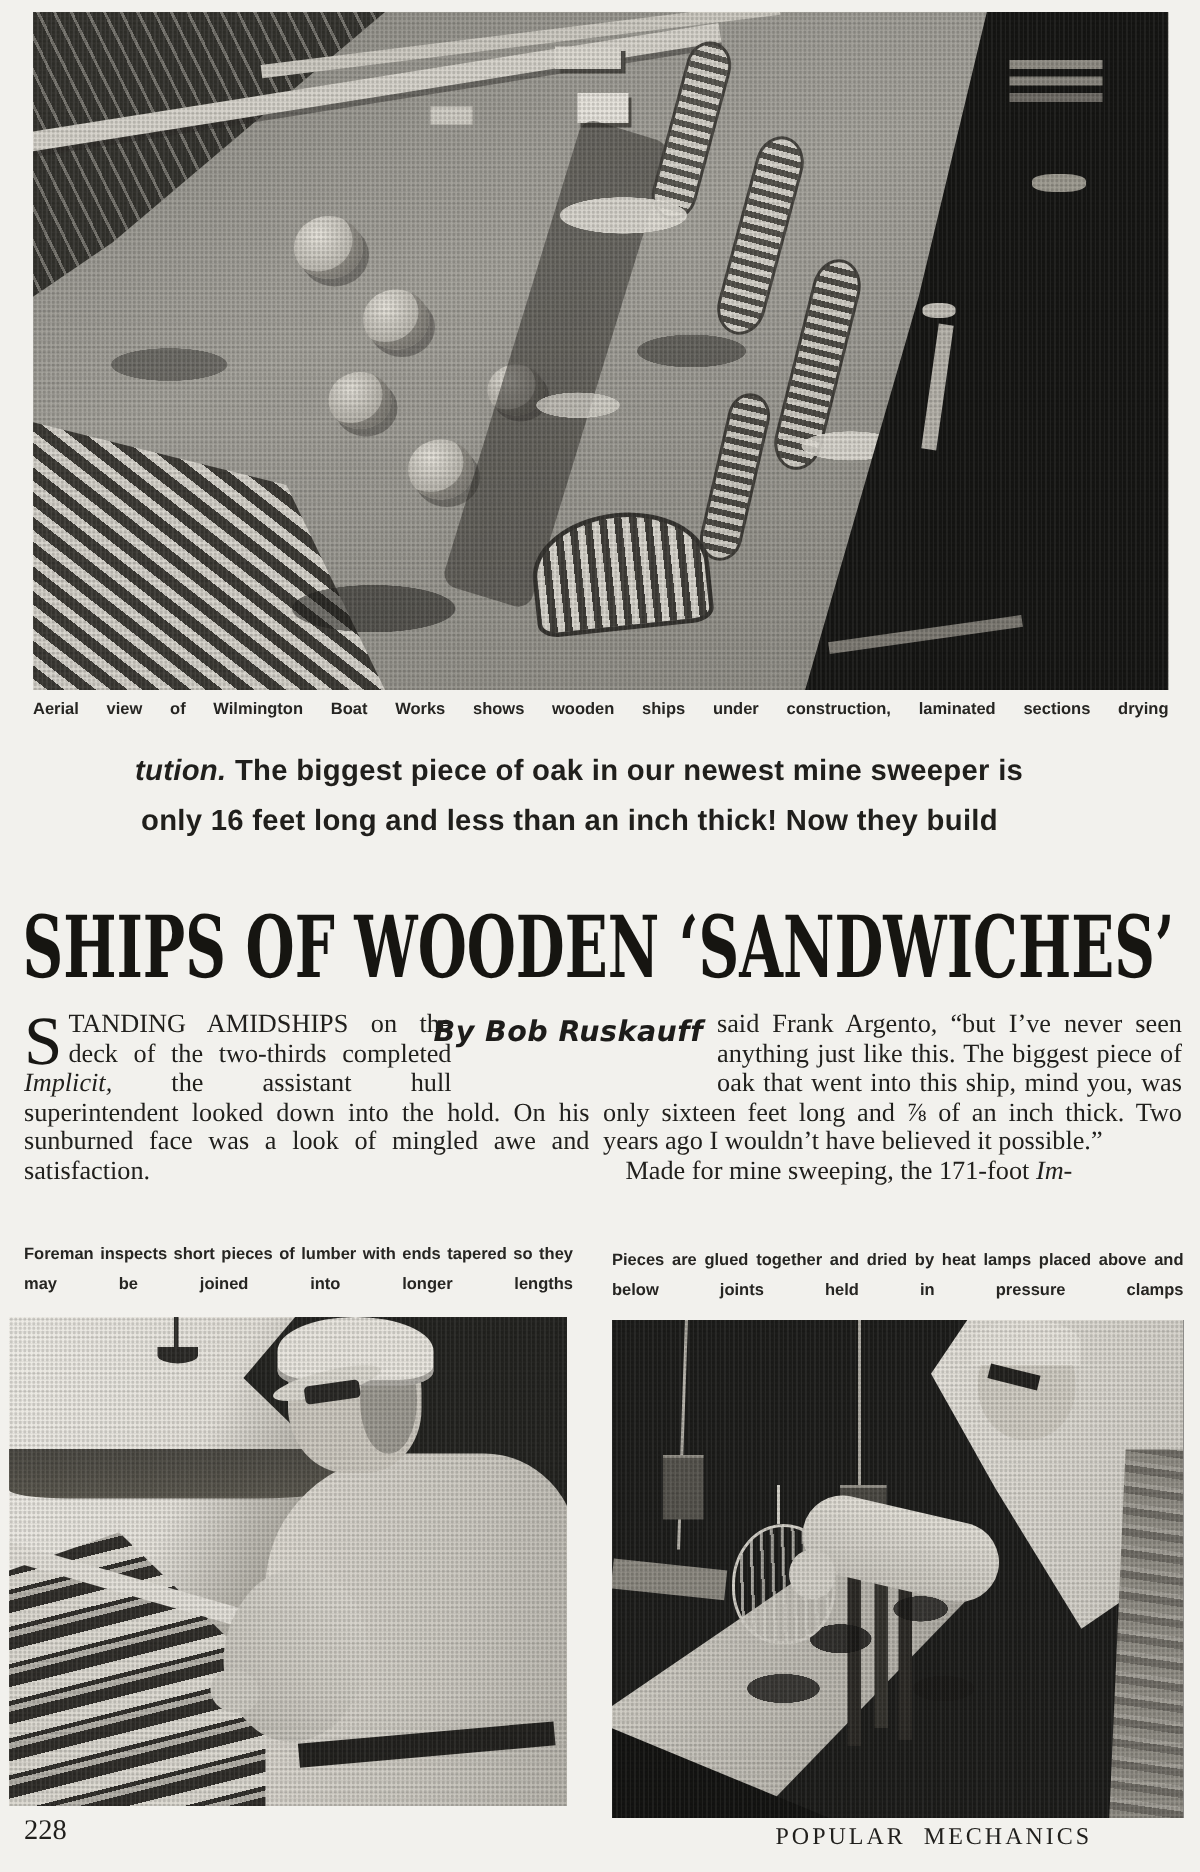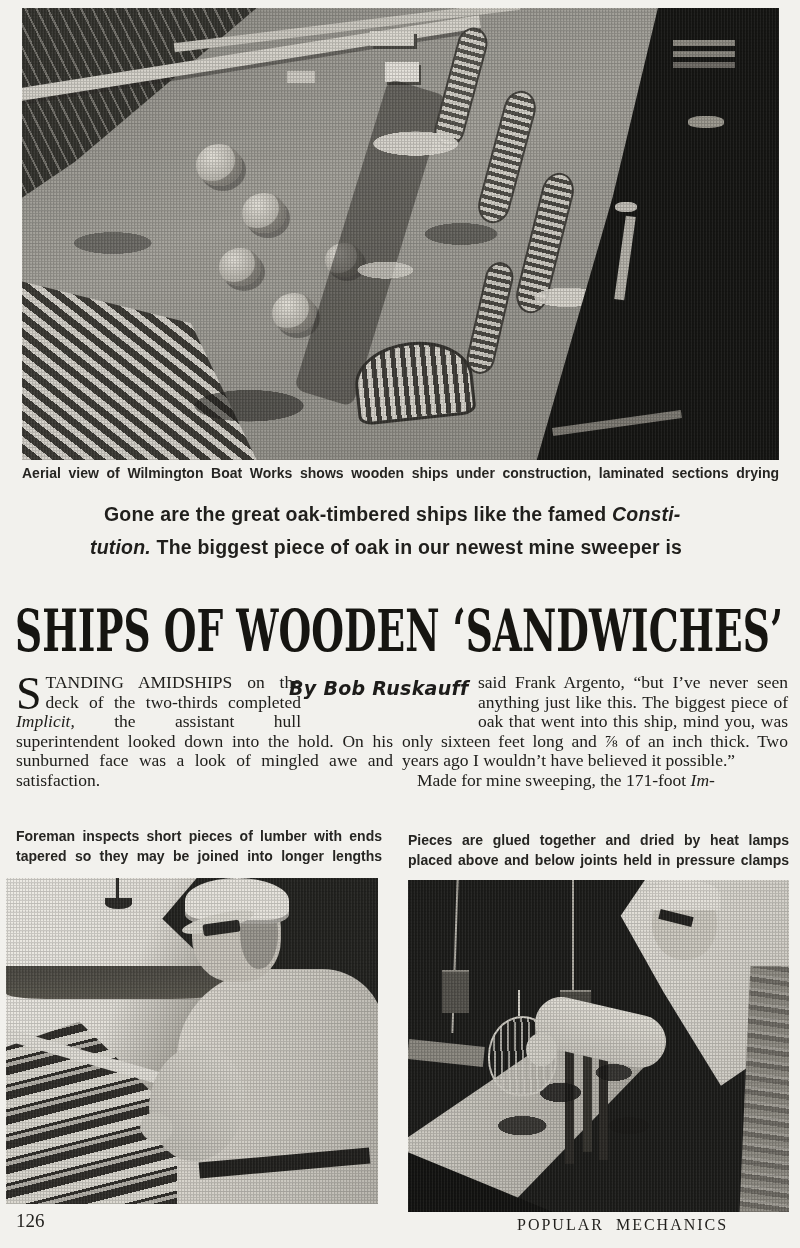--- a/index.html
+++ b/index.html
@@ -20,21 +20,21 @@
   }
   .photo::before{
     content:"";position:absolute;inset:0;pointer-events:none;z-index:5;
     background-image:
       repeating-linear-gradient(90deg,rgba(255,255,255,.05) 0 1px,transparent 1px 3px),
       repeating-linear-gradient(0deg,rgba(0,0,0,.05) 0 1px,transparent 1px 4px);
   }
   
   .photo-caption{
     font-family:"Liberation Sans",sans-serif;font-weight:bold;
-    font-size:14px;line-height:20px;color:#262522;
+    font-size:11px;line-height:20px;color:#262522;
     text-align:justify;text-align-last:justify;
   }
   .intro{
     font-family:"Liberation Sans",sans-serif;font-weight:bold;
     font-size:19.5px;line-height:33px;color:#201f1c;letter-spacing:.2px;
   }
   .intro .ital{font-style:italic;}
   .byline{
     font-family:"DejaVu Sans","Liberation Sans",sans-serif;
     font-weight:bold;font-style:italic;font-size:19px;color:#1d1c1a;
@@ -113,22 +113,22 @@
       <div class="ly" style="left:78.3%;top:43%;width:22px;height:10px;background:#c2bfb7;border-radius:40%;"></div>
       <div class="ly" style="left:88%;top:24%;width:36px;height:12px;background:#9c998f;border-radius:40%;"></div>
       <div class="ly" style="left:86%;top:7%;width:62px;height:6px;background:#8f8c84;box-shadow:0 11px 0 #8a877f,0 22px 0 #6f6c66;"></div>
       <div class="ly" style="left:70%;top:91%;width:130px;height:8px;background:#7d7a73;transform:rotate(-8deg);"></div>
     </div>
   </div>
 
   <div class="abs photo-caption" style="left:22px;top:463px;width:757px;">Aerial view of Wilmington Boat Works shows wooden ships under construction, laminated sections drying</div>
 
   <div class="abs intro" style="left:90px;top:498px;width:618px;">
-    <div style="text-indent:14px;"><span>Gone are the great oak-timbered ships like the famed </span><span class="ital">Consti-</span></div>
     <div><span class="ital">tution.</span><span> The biggest piece of oak in our newest mine sweeper is</span></div>
+    <div style="text-indent:4px;"><span>only 16 feet long and less than an inch thick! Now they build</span></div>
   </div>
 
   <svg class="abs headline-svg" style="left:15px;top:598px;" width="772" height="66" viewBox="0 0 772 66">
     <text x="0" y="53" font-size="57" textLength="768" lengthAdjust="spacingAndGlyphs">SHIPS OF WOODEN ‘SANDWICHES’</text>
   </svg>
 
   <div class="abs byline" style="left:289px;top:677px;">By Bob Ruskauff</div>
 
   <div class="abs bodycol" style="left:16px;top:673px;width:377px;">
     <p>
@@ -206,16 +206,16 @@
                 clip-path:polygon(22% 0,100% 0,100% 78%,62% 100%,30% 56%,6% 20%);"></div>
     <div class="ly" style="left:64%;top:2%;width:17%;height:22%;background:#cecac1;border-radius:48%;"></div>
     <div class="ly" style="left:63%;top:0;width:19%;height:9%;background:#e4e1da;border-radius:50% 50% 0 0;"></div>
     <div class="ly" style="left:66%;top:10%;width:9%;height:3%;background:#23221f;transform:rotate(14deg);"></div>
     <div class="ly" style="right:0;top:26%;width:13%;height:74%;
                 background:repeating-linear-gradient(8deg,#8f8c84 0 6px,#6f6c65 6px 11px,#a19e96 11px 14px);
                 clip-path:polygon(22% 0,100% 0,100% 100%,0 100%);"></div>
     <div class="ly" style="left:0;top:82%;width:38%;height:18%;background:#141412;clip-path:polygon(0 0,100% 100%,0 100%);"></div>
   </div>
 
-  <div class="abs footer-num" style="left:16px;top:1210px;">126</div>
+  <div class="abs footer-num" style="left:16px;top:1210px;">228</div>
   <div class="abs footer-mag" style="left:517px;top:1216px;text-align:center;">POPULAR MECHANICS</div>
 
 </div>
 
 </body></html>

